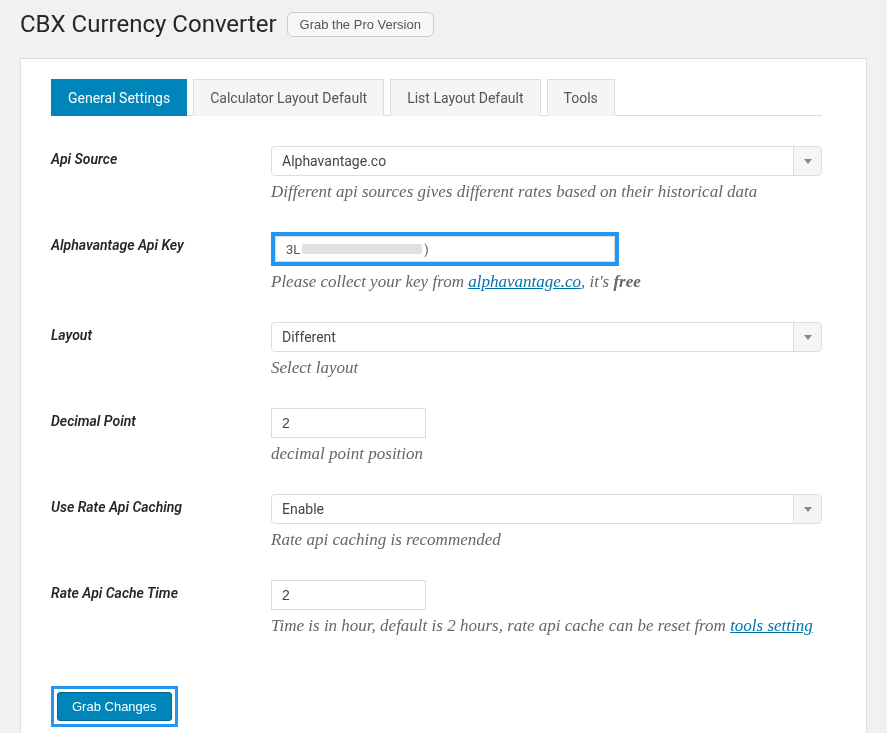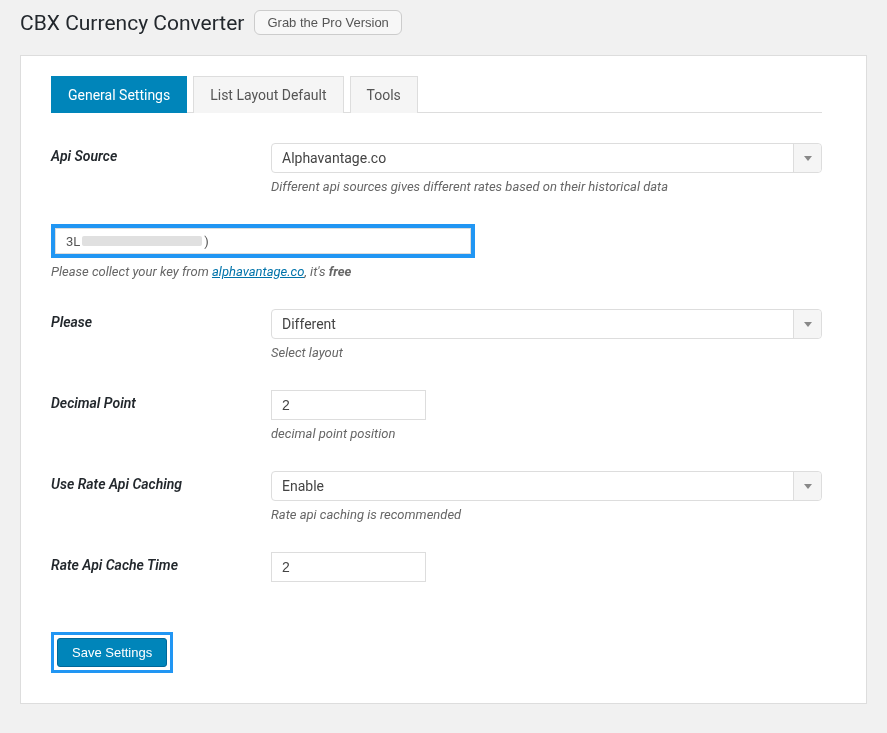--- a/index.html
+++ b/index.html
@@ -12,21 +12,21 @@
       background: #f1f1f1;
       padding: 10px 20px;
     }
     .header {
       display: flex;
       align-items: center;
       gap: 10px;
       margin-bottom: 20px;
     }
     .page-title {
-      font-size: 21px;
+      font-size: 24px;
       font-weight: 400;
       color: #23282d;
     }
     .pro-button {
       background: #f7f7f7;
       border: 1px solid #ccc;
       padding: 4px 12px;
       font-size: 13px;
       color: #555;
       cursor: pointer;
@@ -135,24 +135,25 @@
     }
     .number-input {
       width: 155px;
       height: 30px;
       border: 1px solid #ddd;
       padding: 0 10px;
       font-size: 14px;
       color: #444;
     }
     .help-text {
-      font-size: 13px;
+      font-size: 17px;
       color: #666;
       font-style: italic;
       margin-top: 6px;
+      font-family: Liberation Serif, serif;
     }
     .help-text a {
       color: #0073aa;
       text-decoration: underline;
     }
     .help-text .bold {
       font-weight: bold;
       margin-top: 7px;
     }
     .save-wrapper {
@@ -176,57 +177,59 @@
 
 <div class="header">
   <h1 class="page-title">CBX Currency Converter</h1>
   <button class="pro-button">Grab the Pro Version</button>
 </div>
 
 <div class="panel">
   
   <div class="tabs">
     <div class="tab active">General Settings</div>
+    <div class="tab">Calculator Layout Default</div>
     <div class="tab">List Layout Default</div>
     <div class="tab">Tools</div>
   </div>
 
   
   <div class="form-row">
     <div class="form-label">Api Source</div>
     <div class="form-field">
       <div class="select-wrapper">
         <span>Alphavantage.co</span>
         <div class="select-arrow"></div>
       </div>
       <div class="help-text">Different api sources gives different rates based on their historical data</div>
     </div>
   </div>
 
   
   <div class="form-row">
-    <div class="form-field">
-      <div class="highlight-border" style="width: 424px;">
+    <div class="form-label">Alphavantage Api Key</div>
+    <div class="form-field">
+      <div class="highlight-border" style="width: 348px;">
         <div class="masked-input" style="border:1px solid #ddd; height:26px; background:#fff;">
           <span class="masked-text">
             <span>3L</span>
             <span class="mask-bar"></span>
             <span>)</span>
           </span>
         </div>
       </div>
       <div class="help-text">
         <span>Please collect your key from </span><a href="#">alphavantage.co</a><span>, it's </span><span class="bold">free</span>
       </div>
     </div>
   </div>
 
   
   <div class="form-row">
-    <div class="form-label">Please</div>
+    <div class="form-label">Layout</div>
     <div class="form-field">
       <div class="select-wrapper">
         <span>Different</span>
         <div class="select-arrow"></div>
       </div>
       <div class="help-text">Select layout</div>
     </div>
   </div>
 
   
@@ -248,21 +251,24 @@
       </div>
       <div class="help-text">Rate api caching is recommended</div>
     </div>
   </div>
 
   
   <div class="form-row">
     <div class="form-label">Rate Api Cache Time</div>
     <div class="form-field">
       <input type="number" class="number-input" value="2" style="">
+      <div class="help-text">
+        <span>Time is in hour, default is 2 hours, rate api cache can be reset from </span><a href="#">tools setting</a>
+      </div>
     </div>
   </div>
 
   
   <div class="save-wrapper">
-    <button class="save-button">Save Settings</button>
+    <button class="save-button">Grab Changes</button>
   </div>
 
 </div>
 
 </body></html>

